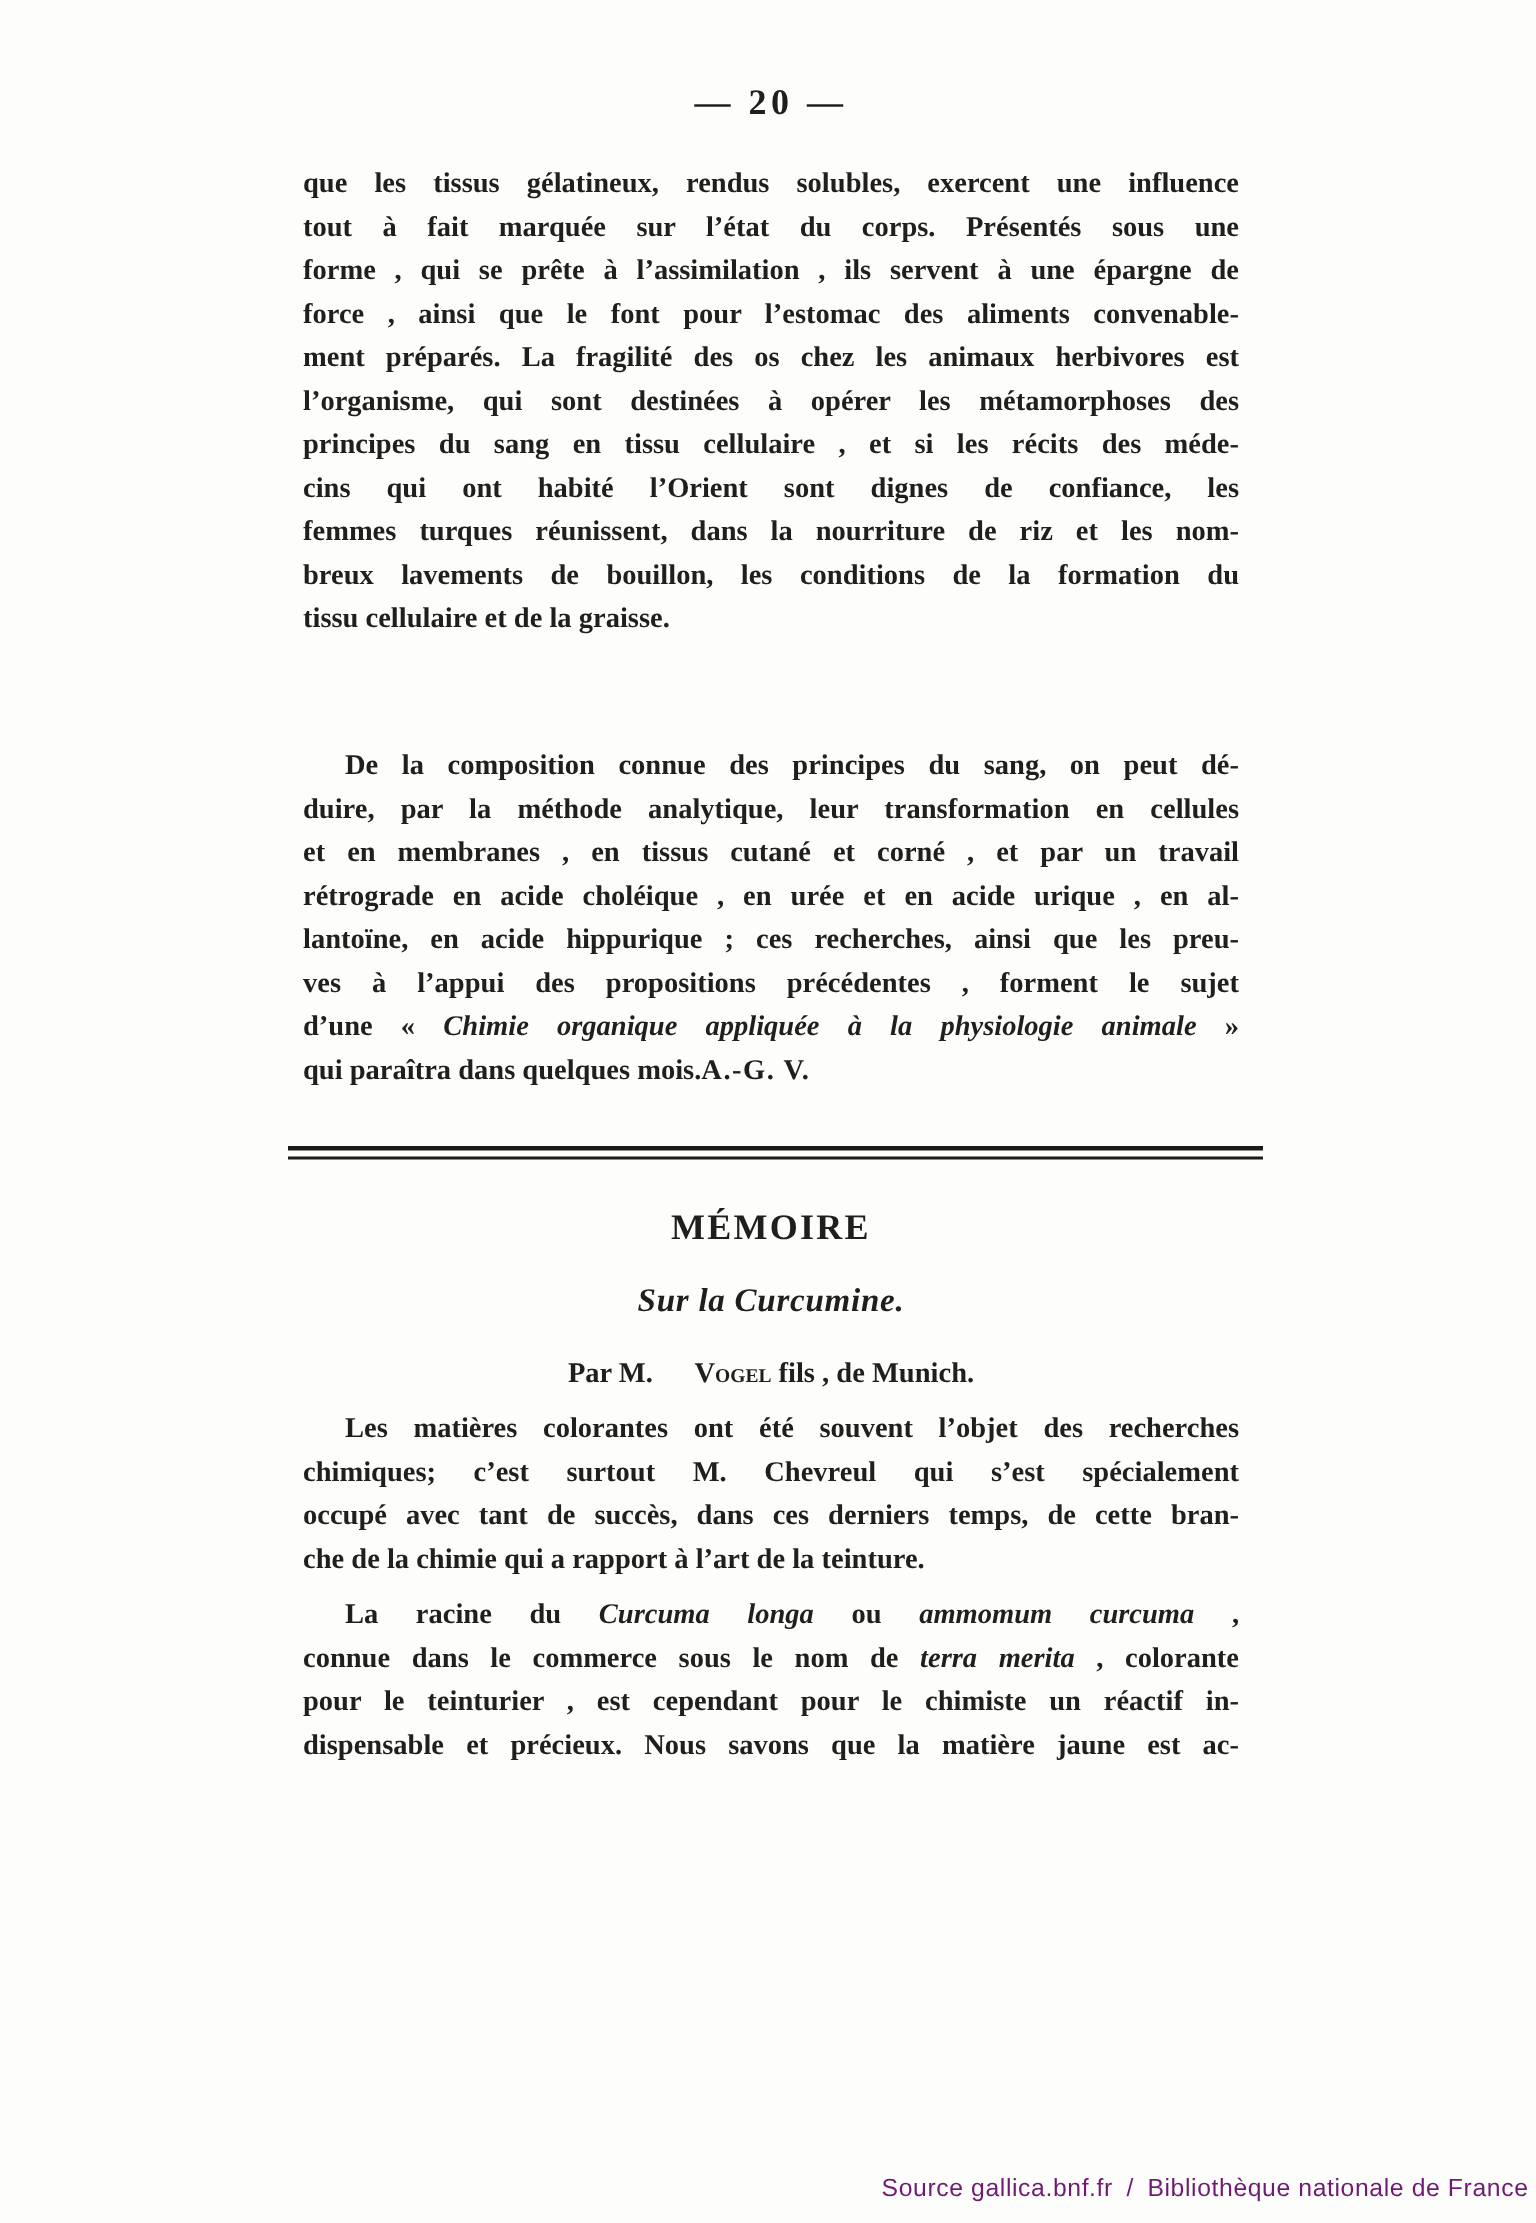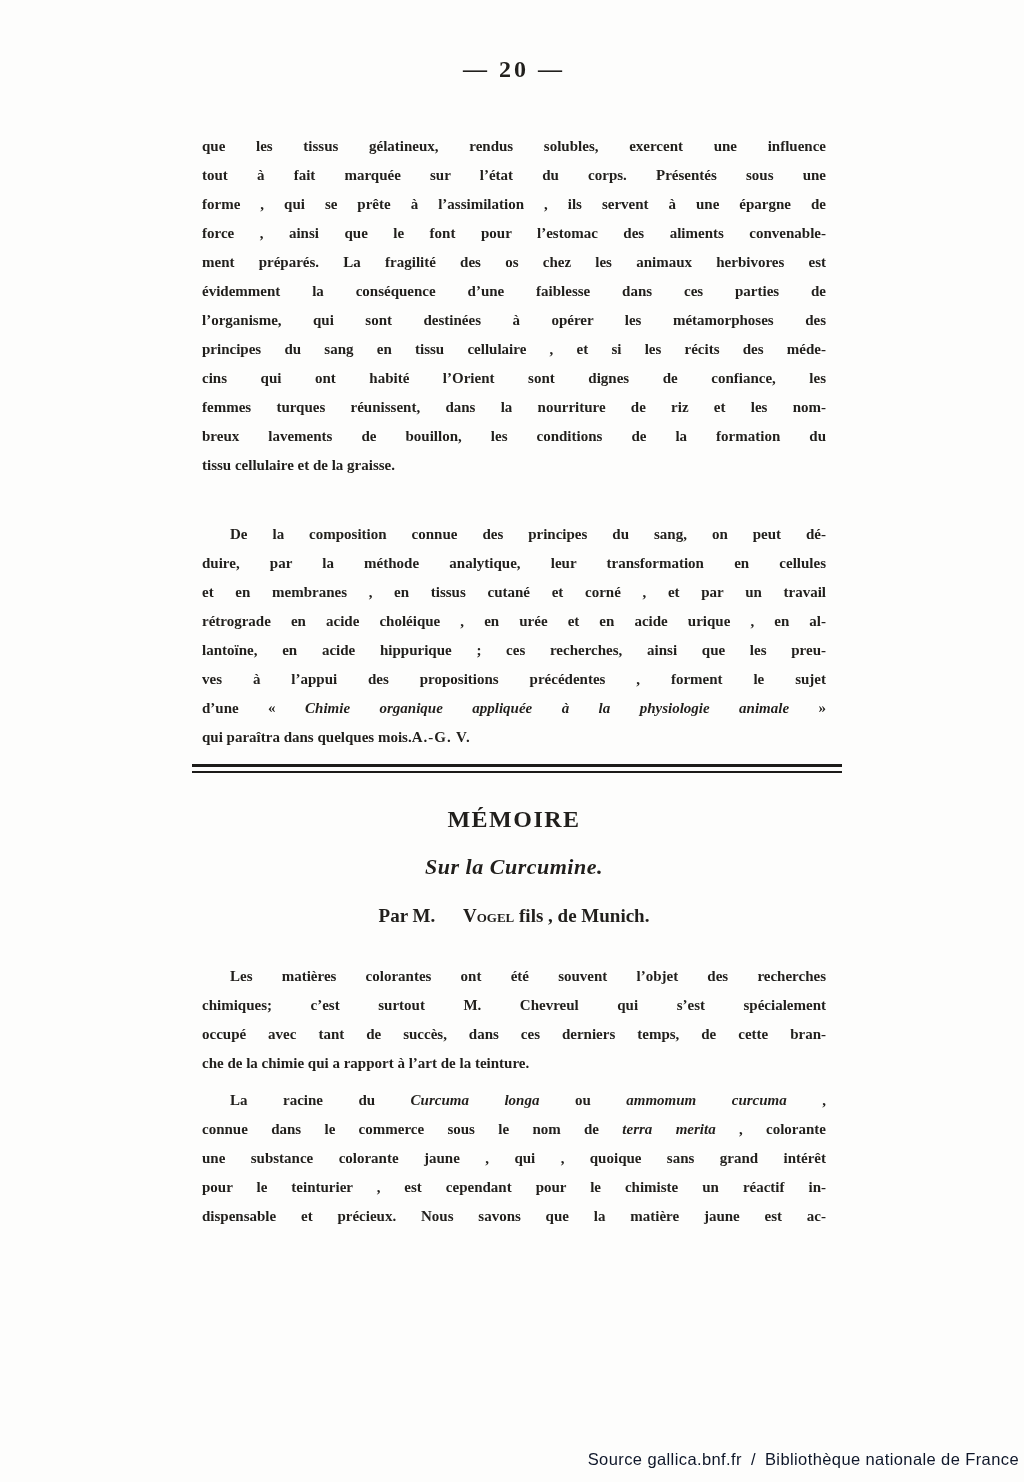--- a/index.html
+++ b/index.html
@@ -11,22 +11,21 @@
     font-family:"Liberation Serif", serif;
     font-weight:bold;
     overflow:hidden;
   }
   .pagenum {
     position:absolute; top:56px; left:202px; width:624px;
     text-align:center; font-size:24px; letter-spacing:3px;
   }
   .para {
     position:absolute; left:202px; width:624px;
-    font-size:15px;
-    margin-top:24px;
+    font-size:19px;
   }
   .tline { line-height:29px; height:29px; white-space:normal; }
   .tline.just { text-align:justify; text-align-last:justify; }
   .tline.ind  { text-indent:28px; }
   .tline.has-sig { display:flex; justify-content:flex-start; text-indent:0; }
   .sig { margin-right:52px; letter-spacing:1px; }
   .it { font-style:italic; }
   .sc { font-variant:small-caps;margin-left:23px; }
   .p1 { top:108px; }
   .p2 { top:496px; }
@@ -48,38 +47,37 @@
     position:absolute; top:901px; left:202px; width:624px;
     text-align:center; font-size:19px;
   }
   .memoire-by .tline { text-align:center; }
   .p3 { top:938px; }
   .p4 { top:1062px; }
   .footer {
     position:absolute; top:1450px; right:5px;
     font-family:"Liberation Sans", sans-serif;
     font-weight:normal; font-size:16.5px;
-    color:#0f172a; letter-spacing:0.4px;
+    color:#701a75; letter-spacing:0.4px;
   }
   .footer .sep { margin:0 9px; }
 </style>
 </head>
 <body>
 
 <div class="page">
 
   <div class="pagenum">— 20 —</div>
 
   <div class="para p1">
       <div class="tline just"><span>que les tissus gélatineux, rendus solubles, exercent une influence</span></div>
       <div class="tline just"><span>tout à fait marquée sur l’état du corps. Présentés sous une</span></div>
       <div class="tline just"><span>forme , qui se prête à l’assimilation , ils servent à une épargne de</span></div>
       <div class="tline just"><span>force , ainsi que le font pour l’estomac des aliments convenable-</span></div>
       <div class="tline just"><span>ment préparés. La fragilité des os chez les animaux herbivores est</span></div>
-      <div class="tline just"><span>évidemment la conséquence d’une faiblesse dans ces parties de</span></div>
       <div class="tline just"><span>l’organisme, qui sont destinées à opérer les métamorphoses des</span></div>
       <div class="tline just"><span>principes du sang en tissu cellulaire , et si les récits des méde-</span></div>
       <div class="tline just"><span>cins qui ont habité l’Orient sont dignes de confiance, les</span></div>
       <div class="tline just"><span>femmes turques réunissent, dans la nourriture de riz et les nom-</span></div>
       <div class="tline just"><span>breux lavements de bouillon, les conditions de la formation du</span></div>
       <div class="tline"><span>tissu cellulaire et de la graisse.</span></div>
     </div>
 
   <div class="para p2">
       <div class="tline just ind"><span>De la composition connue des principes du sang, on peut dé-</span></div>
@@ -108,21 +106,20 @@
   <div class="para p3">
       <div class="tline just ind"><span>Les matières colorantes ont été souvent l’objet des recherches</span></div>
       <div class="tline just"><span>chimiques; c’est surtout M. Chevreul qui s’est spécialement</span></div>
       <div class="tline just"><span>occupé avec tant de succès, dans ces derniers temps, de cette bran-</span></div>
       <div class="tline"><span>che de la chimie qui a rapport à l’art de la teinture.</span></div>
     </div>
 
   <div class="para p4">
       <div class="tline just ind"><span>La racine du </span><span class="it">Curcuma longa</span><span> ou </span><span class="it">ammomum curcuma</span><span> ,</span></div>
       <div class="tline just"><span>connue dans le commerce sous le nom de </span><span class="it">terra merita</span><span> , colorante</span></div>
-      <div class="tline just"><span>une substance colorante jaune , qui , quoique sans grand intérêt</span></div>
       <div class="tline just"><span>pour le teinturier , est cependant pour le chimiste un réactif in-</span></div>
       <div class="tline just"><span>dispensable et précieux. Nous savons que la matière jaune est ac-</span></div>
     </div>
 
   <div class="footer">
     <span>Source gallica.bnf.fr</span><span class="sep">/</span><span>Bibliothèque nationale de France</span>
   </div>
 
 </div>
 

